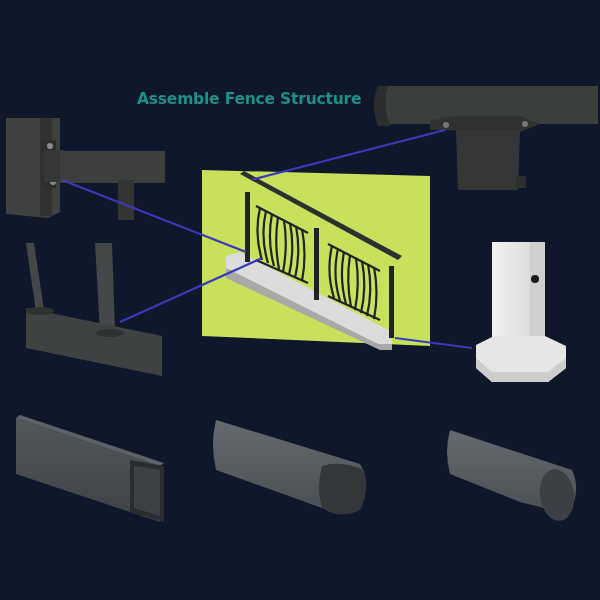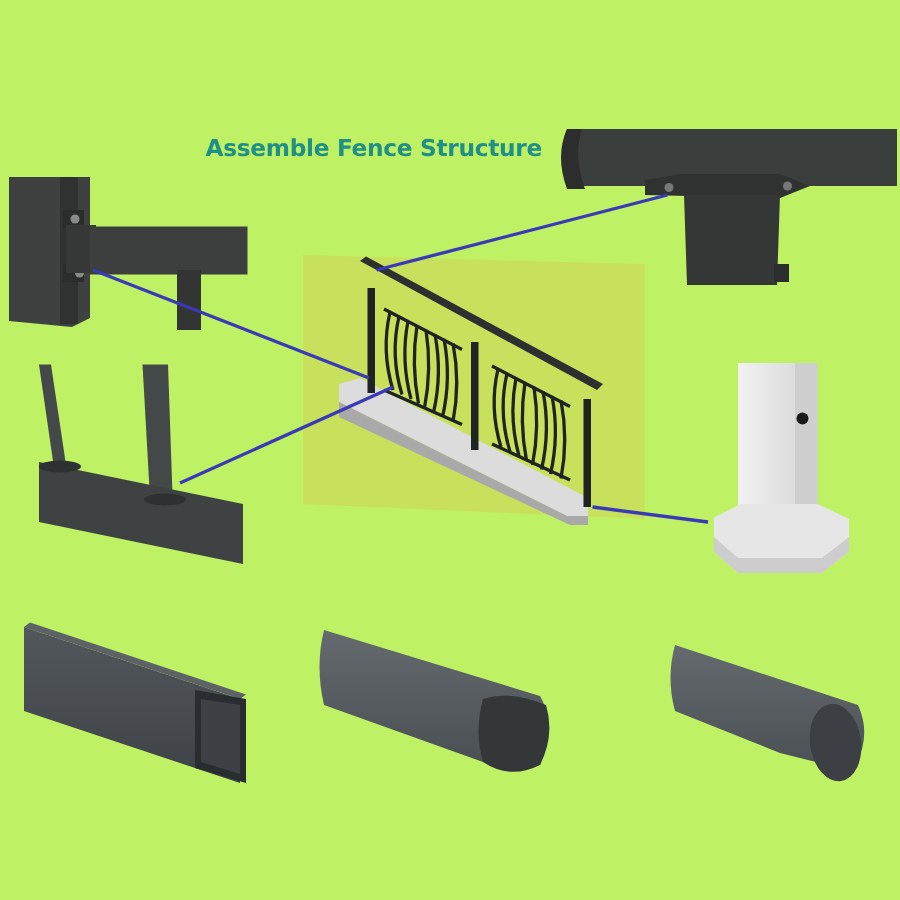--- a/index.html
+++ b/index.html
@@ -1,16 +1,16 @@
 <!DOCTYPE html>
 <html><head>
 <meta charset="utf-8">
 <style>
   html, body { margin: 0; padding: 0; background: #ffffff; }
-  #canvas { position: relative; width: 600px; height: 600px; background: #bef264; overflow: hidden; font-family: "DejaVu Sans", sans-serif; }
+  #canvas { position: relative; width: 600px; height: 600px; background: #0f172a; overflow: hidden; font-family: "DejaVu Sans", sans-serif; }
   .title { position: absolute; left: 137px; top: 90px; font-size: 15.5px; font-weight: bold; color: #1f8f88; letter-spacing: -0.2px; white-space: nowrap; }
   svg { position: absolute; left: 0; top: 0; }
 </style>
 </head>
 <body>
 
 <div id="canvas">
   <div class="title">Assemble Fence Structure</div>
 
   <svg width="600" height="600" viewBox="0 0 600 600">

